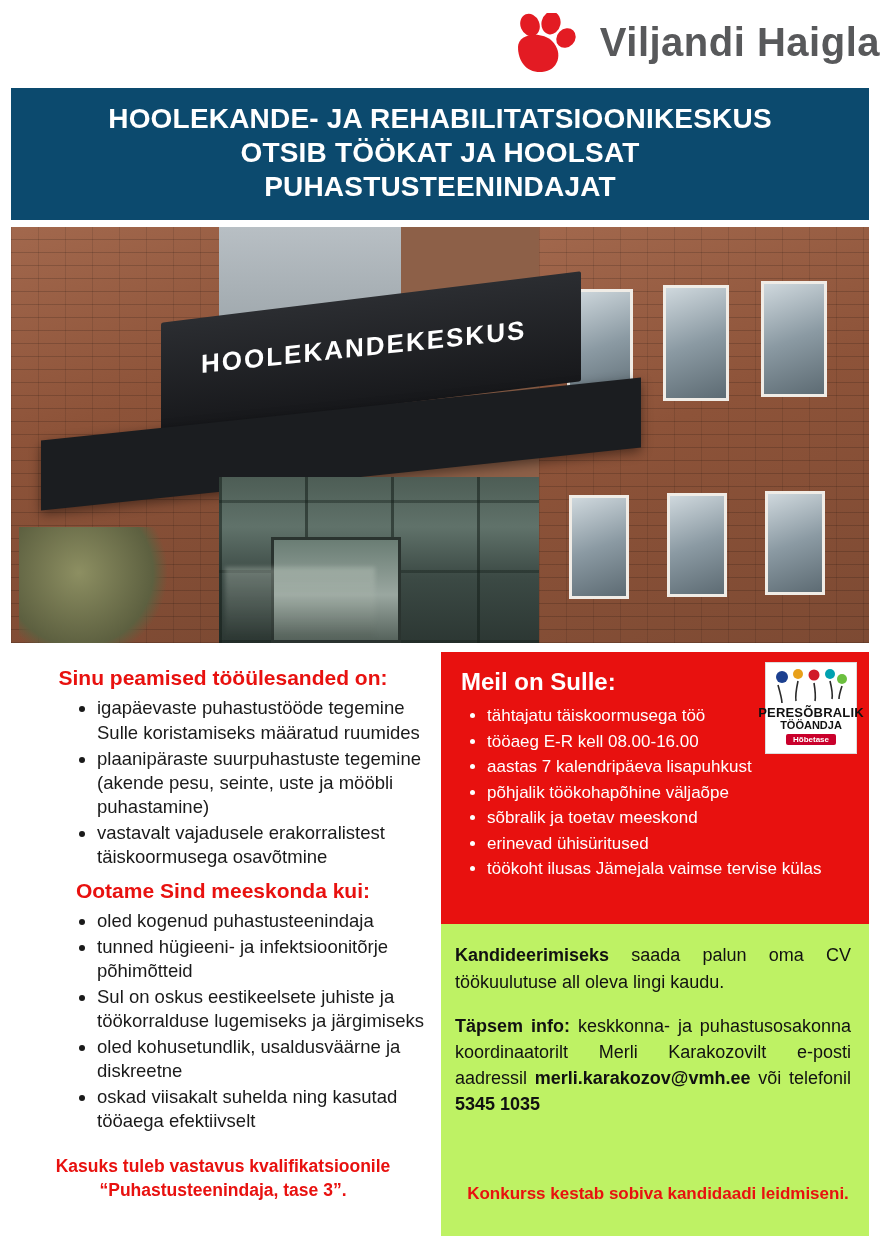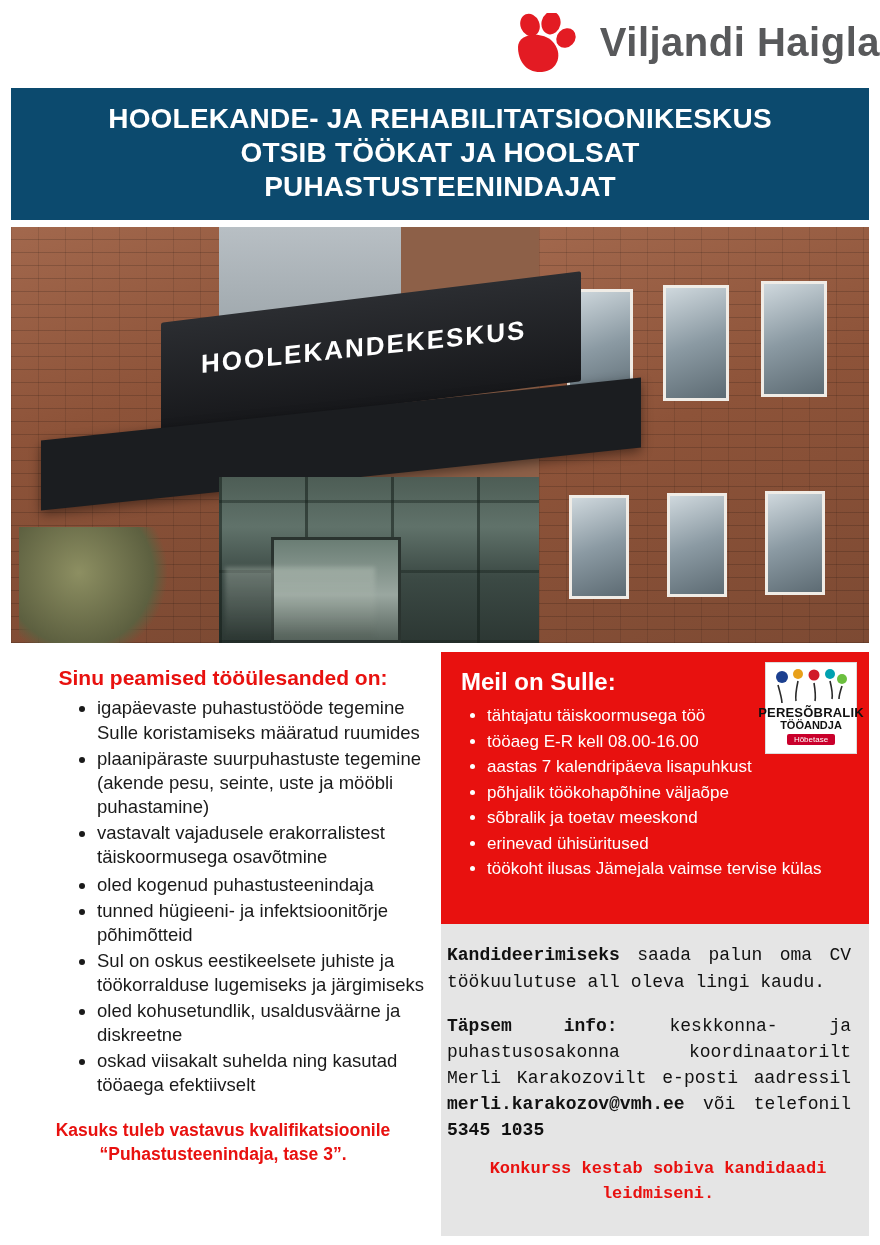--- a/index.html
+++ b/index.html
@@ -226,34 +226,33 @@
     font-size: 13px; font-weight: bold; color: #111;
     letter-spacing: 0.2px; margin-top: 2px;
   }
   .badge-l2 {
     font-size: 11px; font-weight: bold; color: #111;
     line-height: 1.02; text-align: center;
   }
   .badge-l3 {
     margin-top: 2px;
     background: #c9002b; color: #fff;
-    font-size: 8px; font-weight: normal;
+    font-size: 8px; font-weight: bold;
     padding: 1px 7px; border-radius: 2px;
   }
 
   
   .grey-block {
-    background: #e5e5e5;
+    background: #bef264;
     flex: 1;
-    padding: 18px 18px 0 6px;
+    padding: 18px 18px 0 14px;
     color: #111;
     font-size: 18px;
     line-height: 1.45;
     position: relative;
-    font-family: Liberation Mono, monospace;
   }
   .grey-block p { margin: 0 0 18px 0; text-align: justify; }
   .grey-block b { font-weight: bold; }
   .grey-final {
     position: absolute;
     left: 18px; right: 12px; bottom: 30px;
     color: #e8110f;
     font-weight: bold;
     font-size: 17px;
     text-align: center;
@@ -307,20 +306,21 @@
 <div class="lower">
 
   <div class="col-left">
     <h2 class="sub">Sinu peamised tööülesanded on:</h2>
     <ul class="bullets">
       <li>igapäevaste puhastustööde tegemine Sulle koristamiseks määratud ruumides</li>
       <li>plaanipäraste suurpuhastuste tegemine (akende pesu, seinte, uste ja mööbli puhastamine)</li>
       <li>vastavalt vajadusele erakorralistest täiskoormusega osavõtmine</li>
     </ul>
 
+    <h2 class="sub">Ootame Sind meeskonda kui:</h2>
     <ul class="bullets">
       <li>oled kogenud puhastusteenindaja</li>
       <li>tunned hügieeni- ja infektsioonitõrje põhimõtteid</li>
       <li>Sul on oskus eestikeelsete juhiste ja töökorralduse lugemiseks ja järgimiseks</li>
       <li>oled kohusetundlik, usaldusväärne ja diskreetne</li>
       <li>oskad viisakalt suhelda ning kasutad tööaega efektiivselt</li>
     </ul>
 
     <div class="closing-note">
       <div>Kasuks tuleb vastavus kvalifikatsioonile</div>

